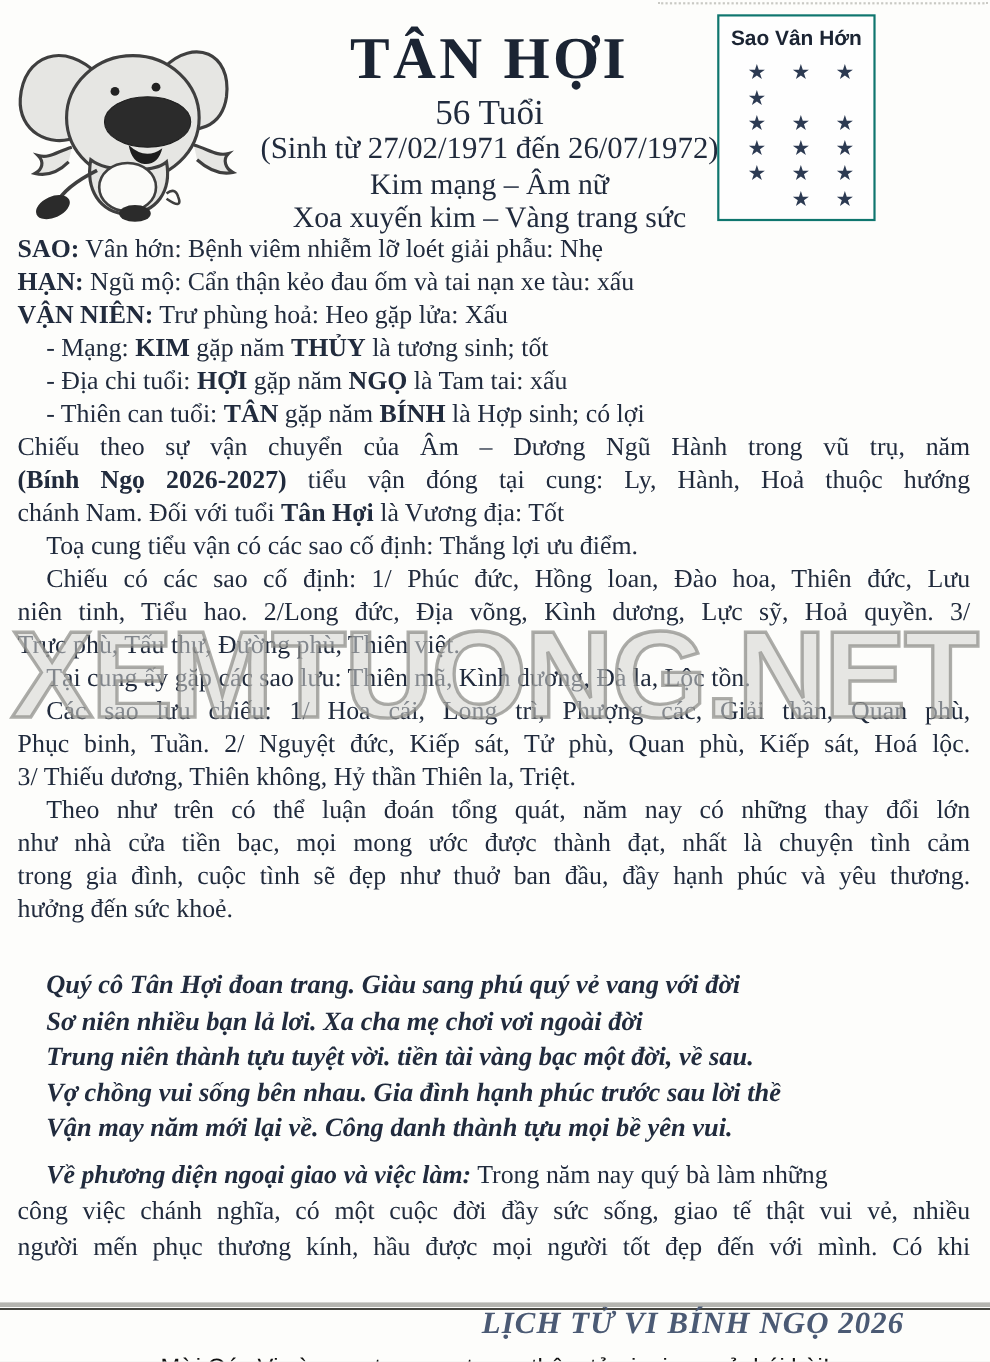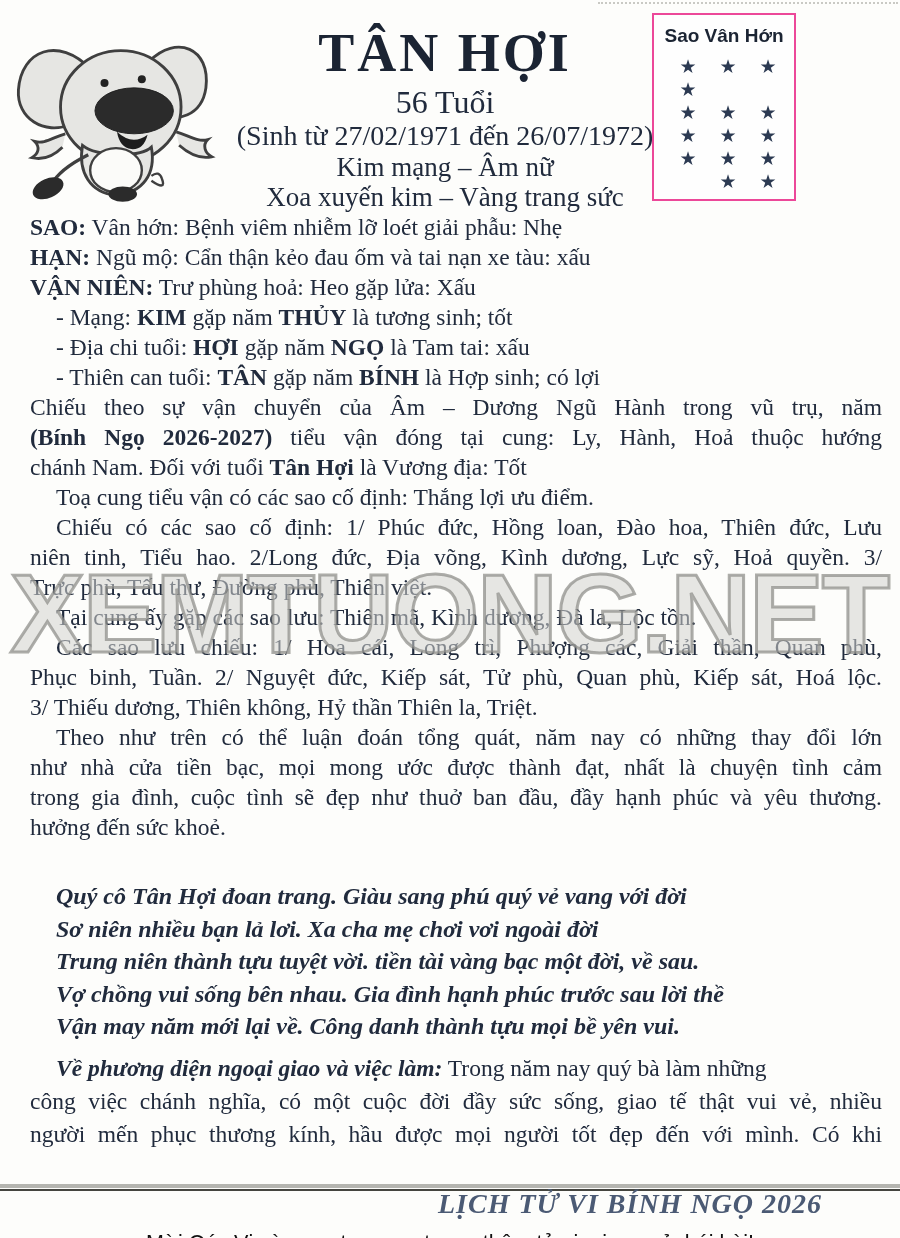--- a/index.html
+++ b/index.html
@@ -6,30 +6,30 @@
   #page{position:relative;width:900px;height:1238px;background:#fdfdfb;overflow:hidden;
         font-family:"Liberation Serif",serif;color:var(--ink,#212b3d);}
   
   #pig{position:absolute;left:6px;top:10px;}
   #head-block{position:absolute;left:225px;top:22px;width:440px;text-align:center;}
   .h-title{font-size:54px;font-weight:bold;letter-spacing:3px;color:var(--title,#1b2433);line-height:62px;}
   .h-age{font-size:32px;line-height:36px;margin-top:0px;}
   .h-birth{font-size:28px;line-height:32px;}
   .h-l3,.h-l4{font-size:27px;line-height:30px;}
   
-  #star-box{position:absolute;left:652px;top:13px;width:144px;height:188px;border:2px solid #ec4899;background:#fefefe;box-sizing:border-box;}
+  #star-box{position:absolute;left:652px;top:13px;width:144px;height:188px;border:2px solid #0f766e;background:#fefefe;box-sizing:border-box;}
   #star-box .sb-title{font-family:"Liberation Sans",sans-serif;font-weight:bold;font-size:19px;color:var(--title,#1b2433);text-align:center;margin-top:10px;}
   #star-grid{display:grid;grid-template-columns:repeat(3,40px);grid-auto-rows:23px;margin:8px 0 0 14px;}
   .star-cell{font-size:19px;line-height:23px;text-align:center;color:var(--star,#2c3a52);}
   
   .textblock{position:absolute;left:16px;width:866px;}
   #body-text{top:212px;font-size:23.5px;line-height:30px;}
   #poem{top:880px;font-size:24px;line-height:32.5px;font-weight:bold;font-style:italic;}
   #closing{top:1052px;font-size:23.5px;line-height:33px;}
-  .tl{min-height:1em;margin-left:14px;}
+  .tl{min-height:1em;}
   .tl .b{font-weight:bold;}
   .tl .i{font-style:italic;}
   .ind{padding-left:26px;}
   .just{text-align:justify;text-align-last:justify;}
   
   #watermark{position:absolute;left:10px;top:558px;width:890px;z-index:5;pointer-events:none;
      font-family:"Liberation Sans",sans-serif;font-weight:800;font-size:112px;line-height:1;
      letter-spacing:-2px;color:var(--wm-fill,rgba(210,210,206,.55));
      -webkit-text-stroke:3px var(--wm-stroke,rgba(140,140,136,.7));white-space:nowrap;}
   

